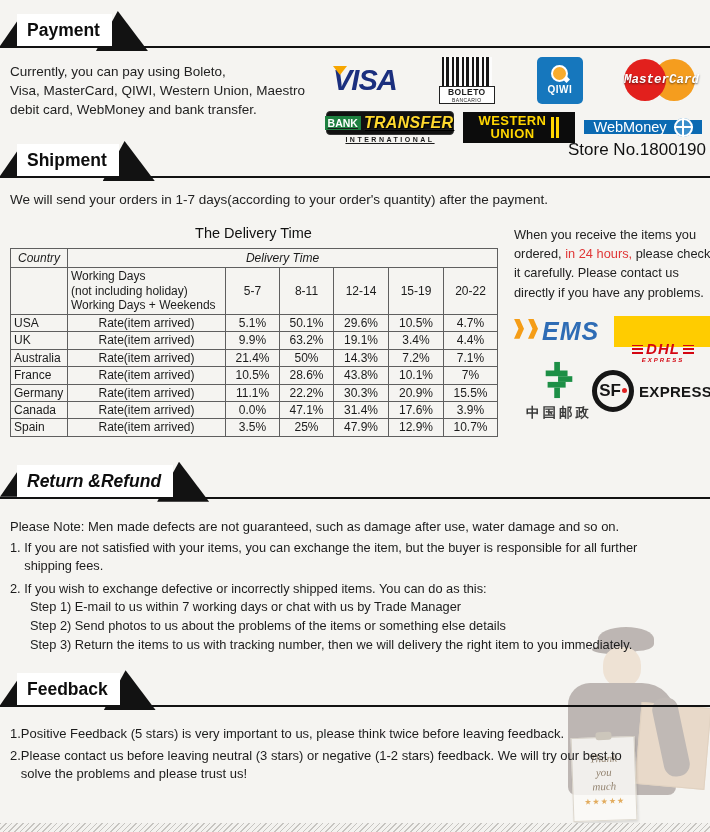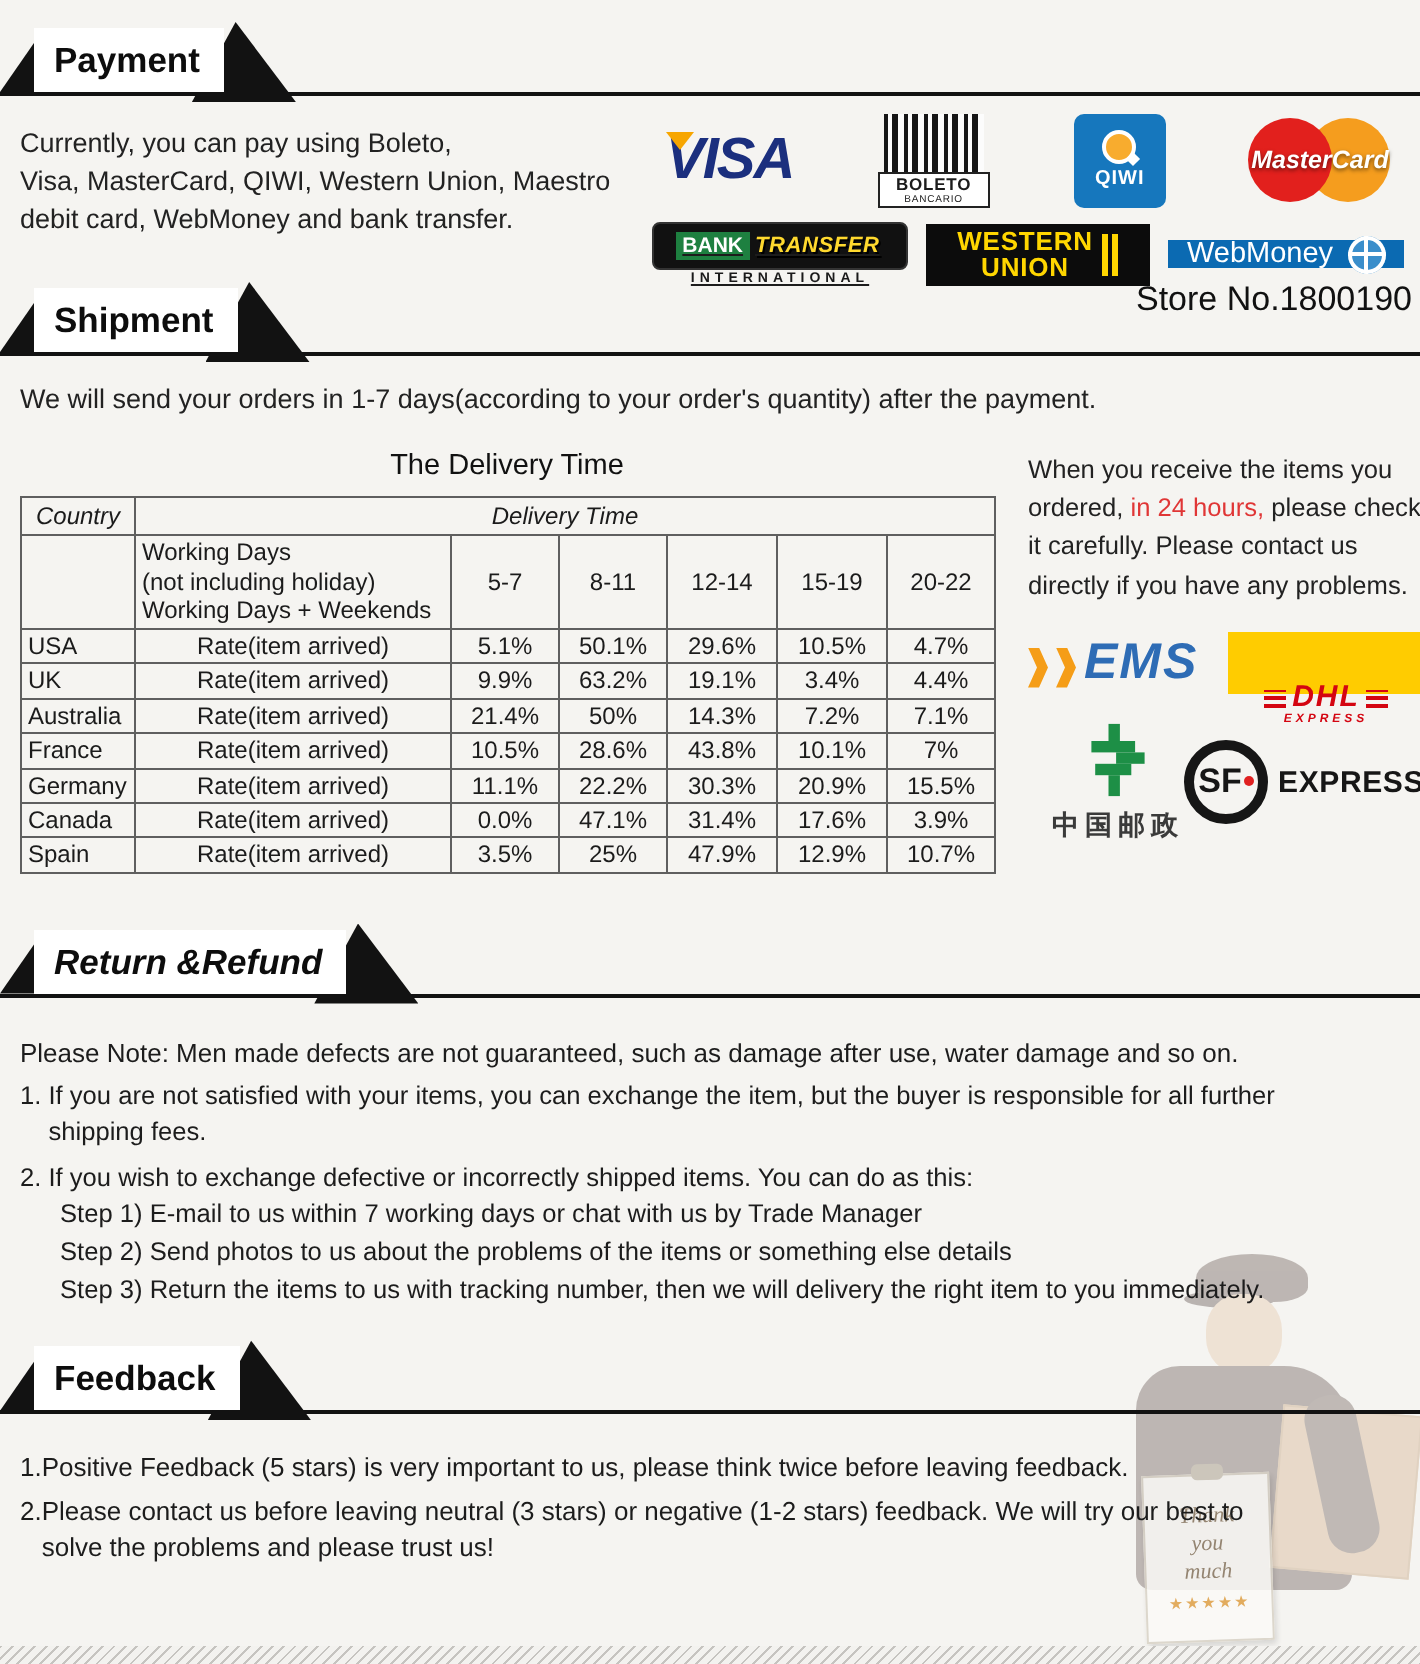--- a/index.html
+++ b/index.html
@@ -32,26 +32,26 @@
   .boleto-l2 { font-size:5px; letter-spacing:.4px; line-height:6px; }
 
   .qiwi { width:46px; height:47px; background:#1677bd; border-radius:5px; display:flex; flex-direction:column; align-items:center; justify-content:center; gap:2px; }
   .qiwi-ball { width:17px; height:17px; border-radius:50%; background:#f8ac2e; border:2px solid #fff; position:relative; }
   .qiwi-ball::after { content:""; position:absolute; right:-3px; bottom:-2px; width:5px; height:5px; background:#fff; transform:rotate(45deg); }
   .qiwi-word { color:#fff; font-weight:700; font-size:10px; letter-spacing:.5px; }
 
   .mastercard { position:relative; width:72px; height:44px; }
   .mc-orange { position:absolute; left:29px; top:1px; width:42px; height:42px; border-radius:50%; background:#f59d1e; }
   .mc-red { position:absolute; left:0; top:1px; width:42px; height:42px; border-radius:50%; background:#e2201d; }
-  .mc-word { position:absolute; left:0; right:0; top:15px; text-align:center; color:#fff; font-family:Liberation Sans, sans-serif; font-style:italic; font-weight:700; font-size:12.5px; text-shadow:0 1px 2px rgba(0,0,0,.55); }
+  .mc-word { position:absolute; left:0; right:0; top:15px; text-align:center; color:#fff; font-family:Liberation Mono, monospace; font-style:italic; font-weight:700; font-size:12.5px; text-shadow:0 1px 2px rgba(0,0,0,.55); }
 
   .banktransfer { width:128px; text-align:center;text-decoration:underline; }
   .bt-box { background:#111; border:1px solid #333; border-radius:4px; padding:2px 5px 2px 3px; display:flex; align-items:center; justify-content:center; gap:3px; height:24px; }
   .bt-bank { background:#1e8040; color:#fff; font-weight:800; font-size:10.5px; padding:1px 3px; }
-  .bt-transfer { color:#ffd92e; font-style:italic; font-weight:800; font-size:11px; letter-spacing:.3px; text-shadow:1px 1px 0 #000; }
+  .bt-transfer { color:#ffd92e; font-style:italic; font-weight:800; font-size:16px; letter-spacing:.3px; text-shadow:1px 1px 0 #000; }
   .bt-sub { font-size:7px; letter-spacing:2.5px; font-weight:700; color:#1a1a1a; margin-top:1px; }
 
   .wu { background:#0c0c0c; width:112px; height:31px; display:flex; align-items:center; justify-content:center; gap:5px; }
   .wu-words { text-align:center; color:#ffd600; font-weight:800; font-size:13px; line-height:13px; letter-spacing:.4px; }
   .wu-bars { display:flex; gap:2px; } .wu-bar { width:3px; height:21px; background:#ffd600; }
 
   .webmoney { background:#0b6ab2; width:118px; height:14px; display:flex; align-items:center; justify-content:center; gap:7px; }
   .wm-word { color:#fff; font-size:14.5px; }
   .wm-globe { width:19px; height:19px; border-radius:50%; background:#3a8ecb; position:relative; overflow:hidden; box-shadow:inset 0 0 0 2px #fff; }
   .wm-globe::before { content:""; position:absolute; left:50%; top:0; bottom:0; width:2px; margin-left:-1px; background:#fff; }
@@ -69,21 +69,21 @@
   .r-head td { height:19px;font-style:italic; }
   .r-sub td { height:47px; }
   .r-data td { height:16px; }
 
   .info-col { flex:1; padding-left:12px; padding-top:16px; }
   .info-text { font-size:12.8px; line-height:1.5; color:#222; width:200px; }
   .red { color:#e03636; }
   .carriers { margin-top:14px; display:flex; flex-direction:column; gap:14px; }
   .car-row { display:flex; align-items:center; justify-content:space-between; padding-right:2px; }
 
-  .ems { display:flex; align-items:flex-end; gap:4px; }
+  .ems { display:flex; align-items:flex-start; gap:4px; }
   .ems-ch { width:10px; height:20px; background:#f59d17; clip-path:polygon(0 0,55% 0,100% 50%,55% 100%,0 100%,45% 50%); flex:none; }
   .ems-word { font-style:italic; font-weight:900; font-size:25px; color:#2e6cb5; letter-spacing:1px; line-height:25px; }
 
   .dhl { width:98px; height:31px; background:#ffcc00; display:flex; flex-direction:column; align-items:center; justify-content:center; gap:1px; }
   .dhl-main { display:flex; align-items:center; gap:3px;margin-top:43px; }
   .dhl-stripe { width:11px; height:9px; background:repeating-linear-gradient(0deg,#d40511 0 2px,transparent 2px 4px); }
   .dhl-word { font-style:italic; font-weight:900; font-size:15px; color:#d40511; letter-spacing:1px; line-height:14px; }
   .dhl-sub { font-style:italic; font-weight:700; font-size:6px; color:#d40511; letter-spacing:2px; line-height:6px; }
 
   .cnpost { display:flex; flex-direction:column; align-items:center; gap:5px; margin-left:12px; }

